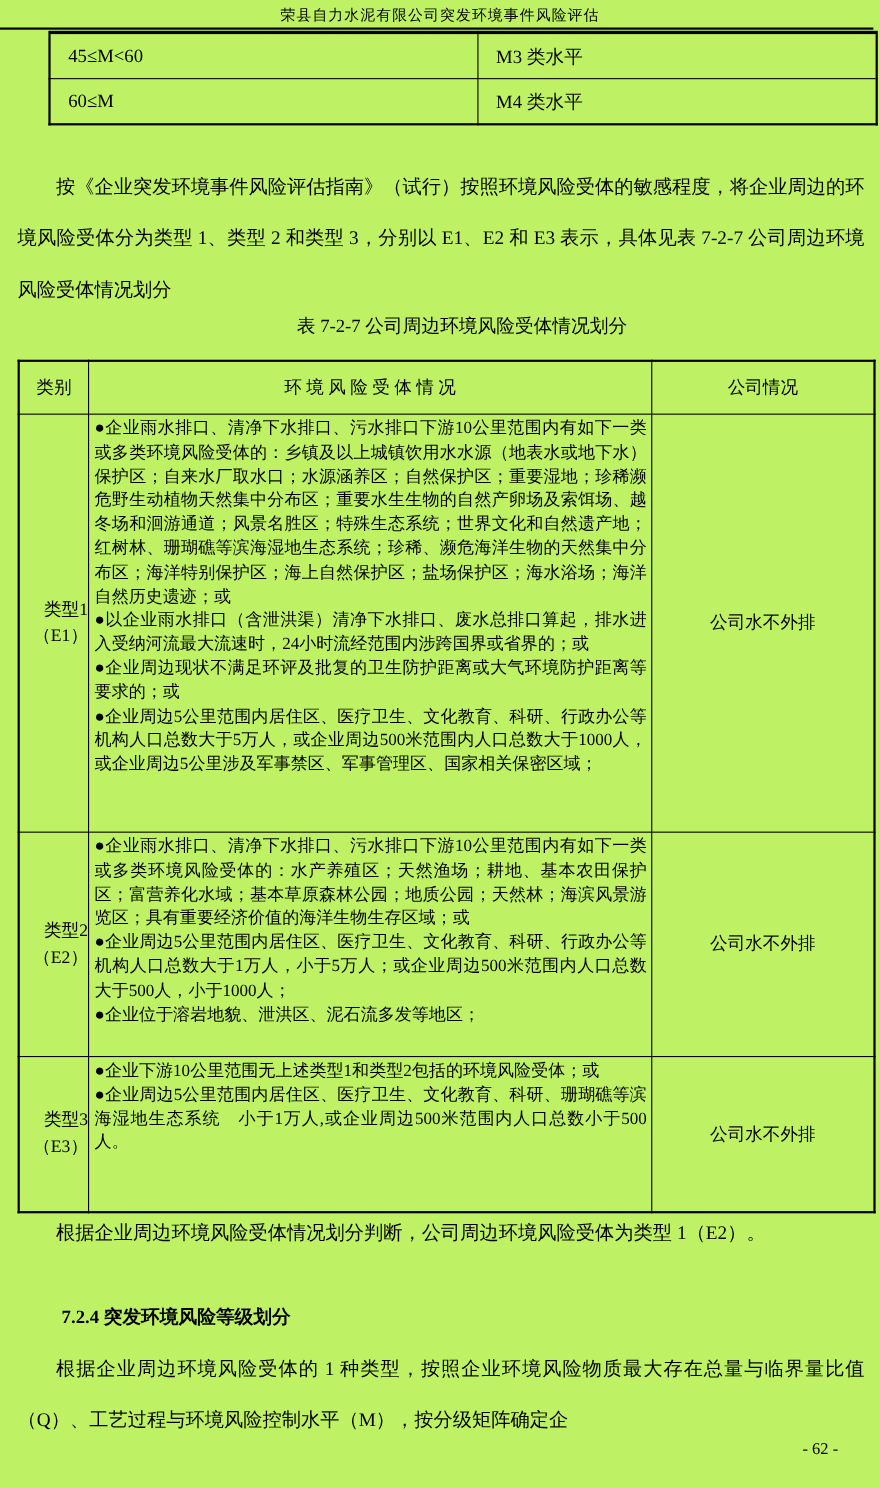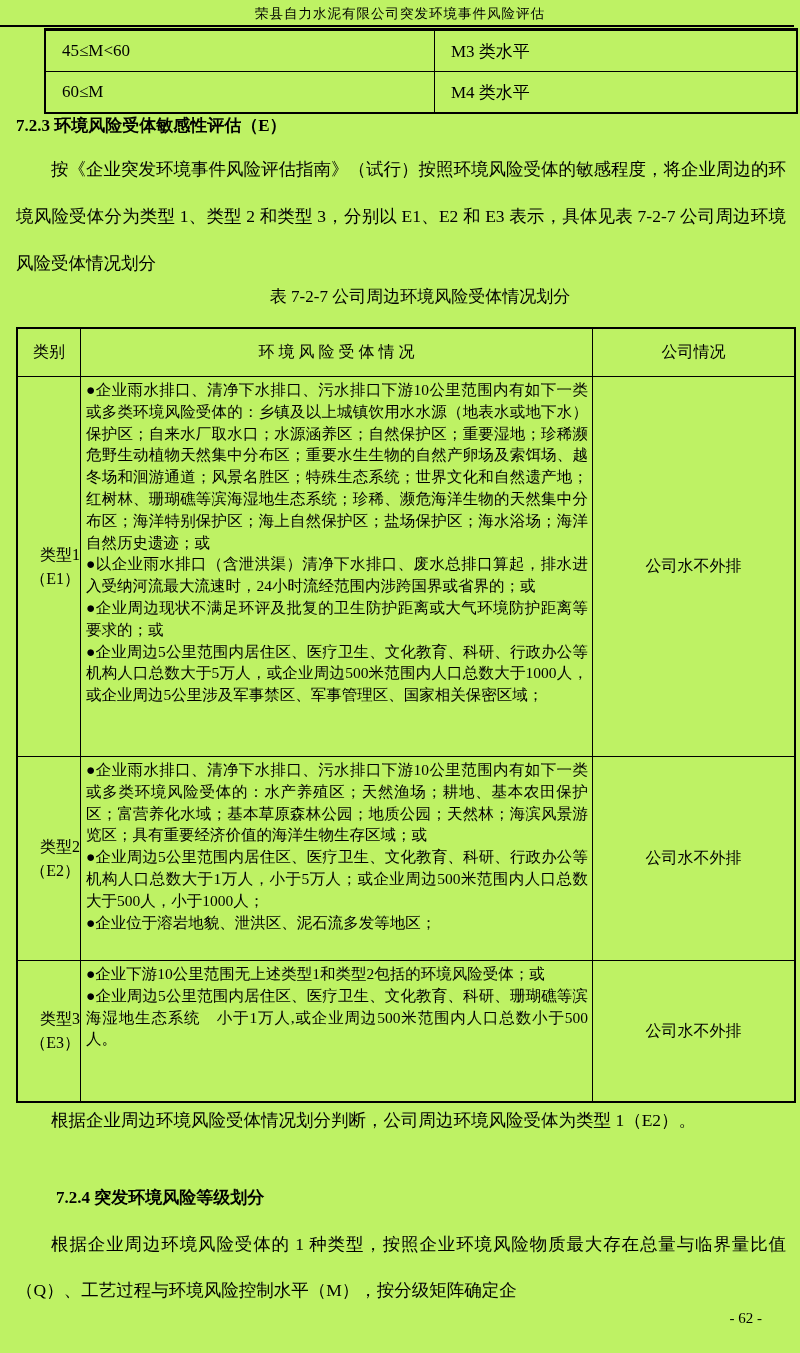--- a/index.html
+++ b/index.html
@@ -166,21 +166,20 @@
       <td style="width:368px">45≤M&lt;60</td>
       <td>M3 类水平</td>
     </tr>
     <tr>
       <td>60≤M</td>
       <td>M4 类水平</td>
     </tr>
   </tbody>
     </table>
 
-  <div class="h723">7.2.3 环境风险受体敏感性评估（E）</div>
 
   <div class="p723">按《企业突发环境事件风险评估指南》（试行）按照环境风险受体的敏感程度，将企业周边的环境风险受体分为类型 1、类型 2 和类型 3，分别以 E1、E2 和 E3 表示，具体见表 7-2-7 公司周边环境风险受体情况划分</div>
 
   <div class="caption">表 7-2-7 公司周边环境风险受体情况划分</div>
 
   <table class="main-table">
     <tbody>
         <tr class="hdr">
       <td style="width:62px">类别</td>
       <td style="width:511px">环 境 风 险 受 体 情 况</td>

